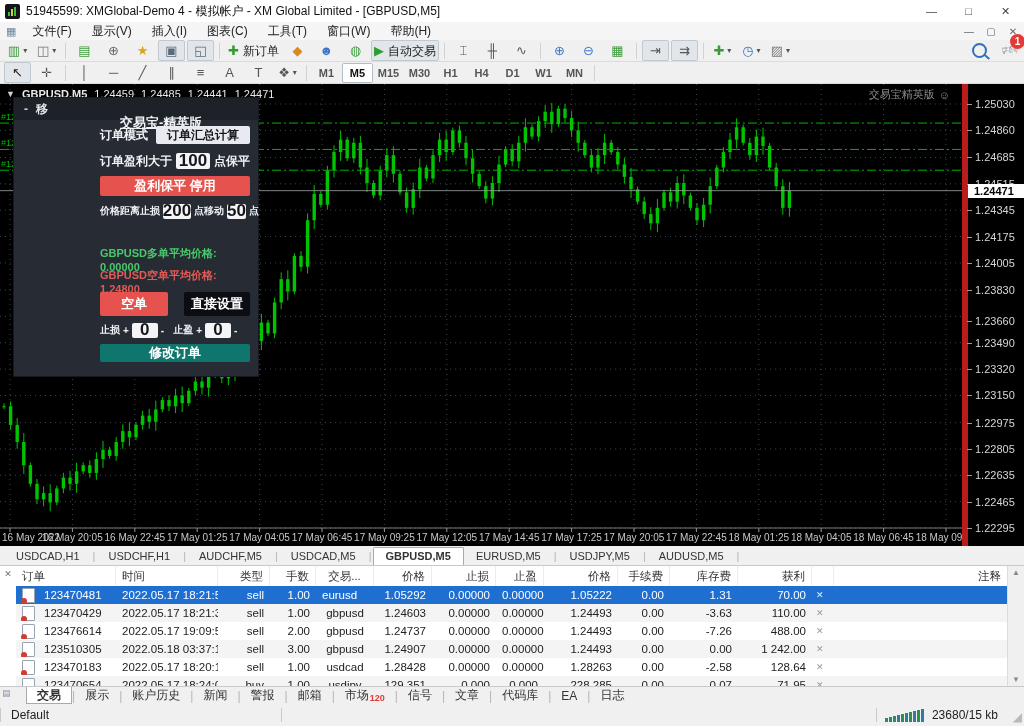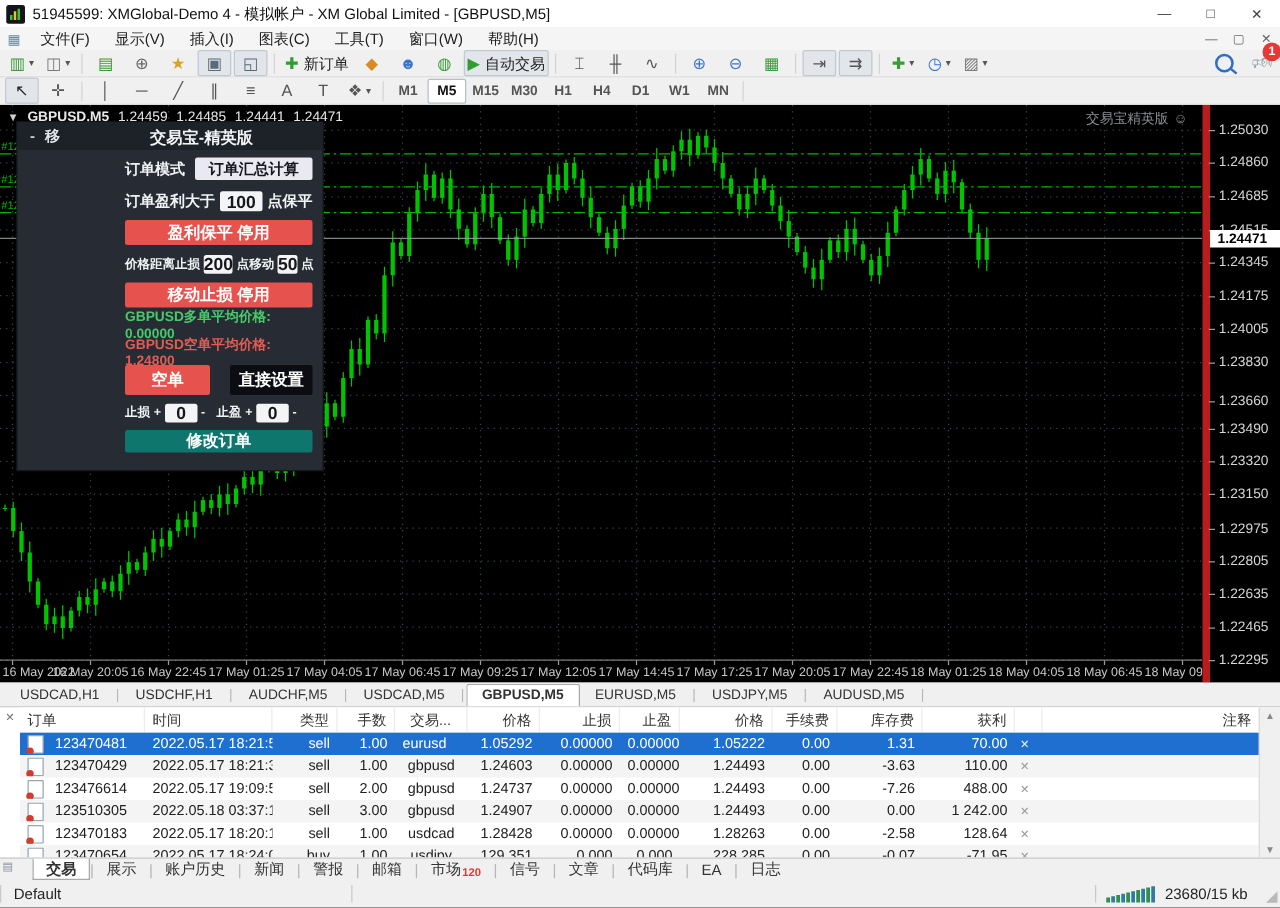--- a/index.html
+++ b/index.html
@@ -49,32 +49,32 @@
   .ohlc-info{position:absolute;left:6px;top:4px;color:#e8e8e8;font-size:11px;display:flex;gap:7px;align-items:center;}
   .ohlc-info .caret{color:#cfcfcf;font-size:9px;}
   .watermark{position:absolute;right:74px;top:3px;color:#8a8f94;font-size:11px;display:flex;gap:4px;align-items:center;}
   .hash-label{position:absolute;color:#00b400;font-size:9px;left:1px;}
   
   .ea-panel{position:absolute;left:14px;top:98px;width:244px;height:278px;background:#262b34;z-index:6;
     color:#fff;box-shadow:0 0 0 1px #16181d;}
   .ea-head{height:22px;background:#1d2128;display:flex;align-items:center;font-size:12px;}
   .ea-min{color:#cfd3d8;padding:0 8px 0 10px;font-weight:bold;}
   .ea-move{color:#e3e6ea;font-weight:bold;font-size:12px;}
-  .ea-title{position:absolute;left:106px;top:3px;font-weight:bold;font-size:13px;color:#f2f4f6;}
+  .ea-title{position:absolute;left:106px;top:16px;font-weight:bold;font-size:13px;color:#f2f4f6;text-decoration:underline;}
   .ea-nav{position:absolute;left:0;top:22px;width:84px;bottom:0;}
   .ea-body{position:absolute;left:86px;top:22px;right:8px;bottom:0;font-size:12px;}
   .row{position:absolute;left:0;right:0;display:flex;align-items:center;}
   .ea-lab{color:#f0f2f4;font-weight:bold;white-space:nowrap;}
   .ea-btn{display:flex;align-items:center;justify-content:center;font-weight:bold;border-radius:2px;}
   .btn-light{background:#e9e9f1;color:#15171c;font-size:12px;}
   .btn-red{background:#e6534e;color:#fff;font-size:13px;}
   .btn-dark{background:#0c0d12;color:#fff;font-size:13px;}
   .btn-blue{background:#0f766e;color:#fff;font-size:13px;}
   .ea-input{background:#f4f4f6;color:#15171c;font-weight:bold;text-align:center;border-radius:2px;
-     font-size:14px;display:flex;align-items:center;justify-content:center;}
+     font-size:17px;display:flex;align-items:center;justify-content:center;}
   .txt-green{color:#49c96a;font-weight:bold;font-size:11px;}
   .txt-red{color:#e25b55;font-weight:bold;font-size:11px;}
   .mini{font-size:10px;}
   
   .chart-tabs{position:absolute;left:0;top:546px;width:1024px;height:20px;background:#f0f0f0;
      display:flex;align-items:flex-end;font-size:11px;color:#333;border-bottom:1px solid #c9c9c9;padding-left:4px;box-sizing:border-box;}
   .ctab{padding:2px 12px 3px 12px;display:flex;align-items:center;}
   .ctab.active{background:#ffffff;border:1px solid #a9a9a9;border-bottom:none;font-weight:bold;border-radius:2px 2px 0 0;}
   .ctab-sep{color:#b5b5b5;padding:0 1px 3px 1px;}
   
@@ -664,23 +664,20 @@
       <div class="row" style="top:56px;height:20px;">
         <span class="ea-btn btn-red" style="width:100%;height:20px;">盈利保平 停用</span>
       </div>
       <div class="row mini" style="top:82px;height:18px;gap:3px;">
         <span class="ea-lab mini">价格距离止损</span>
         <span class="ea-input" style="width:28px;height:15px;">200</span>
         <span class="ea-lab mini">点移动</span>
         <span class="ea-input" style="width:24px;height:15px;">50</span>
         <span class="ea-lab mini">点</span>
       </div>
-      <div class="row" style="top:106px;height:20px;">
-        <span class="ea-btn btn-red" style="width:100%;height:20px;">移动止损 停用</span>
-      </div>
       <div class="row" style="top:132px;height:14px;">
         <span class="txt-green">GBPUSD多单平均价格:  0.00000</span>
       </div>
       <div class="row" style="top:154px;height:14px;">
         <span class="txt-red">GBPUSD空单平均价格:  1.24800</span>
       </div>
       <div class="row" style="top:172px;height:24px;">
         <span class="ea-btn btn-red" style="width:68px;height:24px;">空单</span>
         <span class="ea-btn btn-dark" style="margin-left:auto;width:66px;height:24px;">直接设置</span>
       </div>

